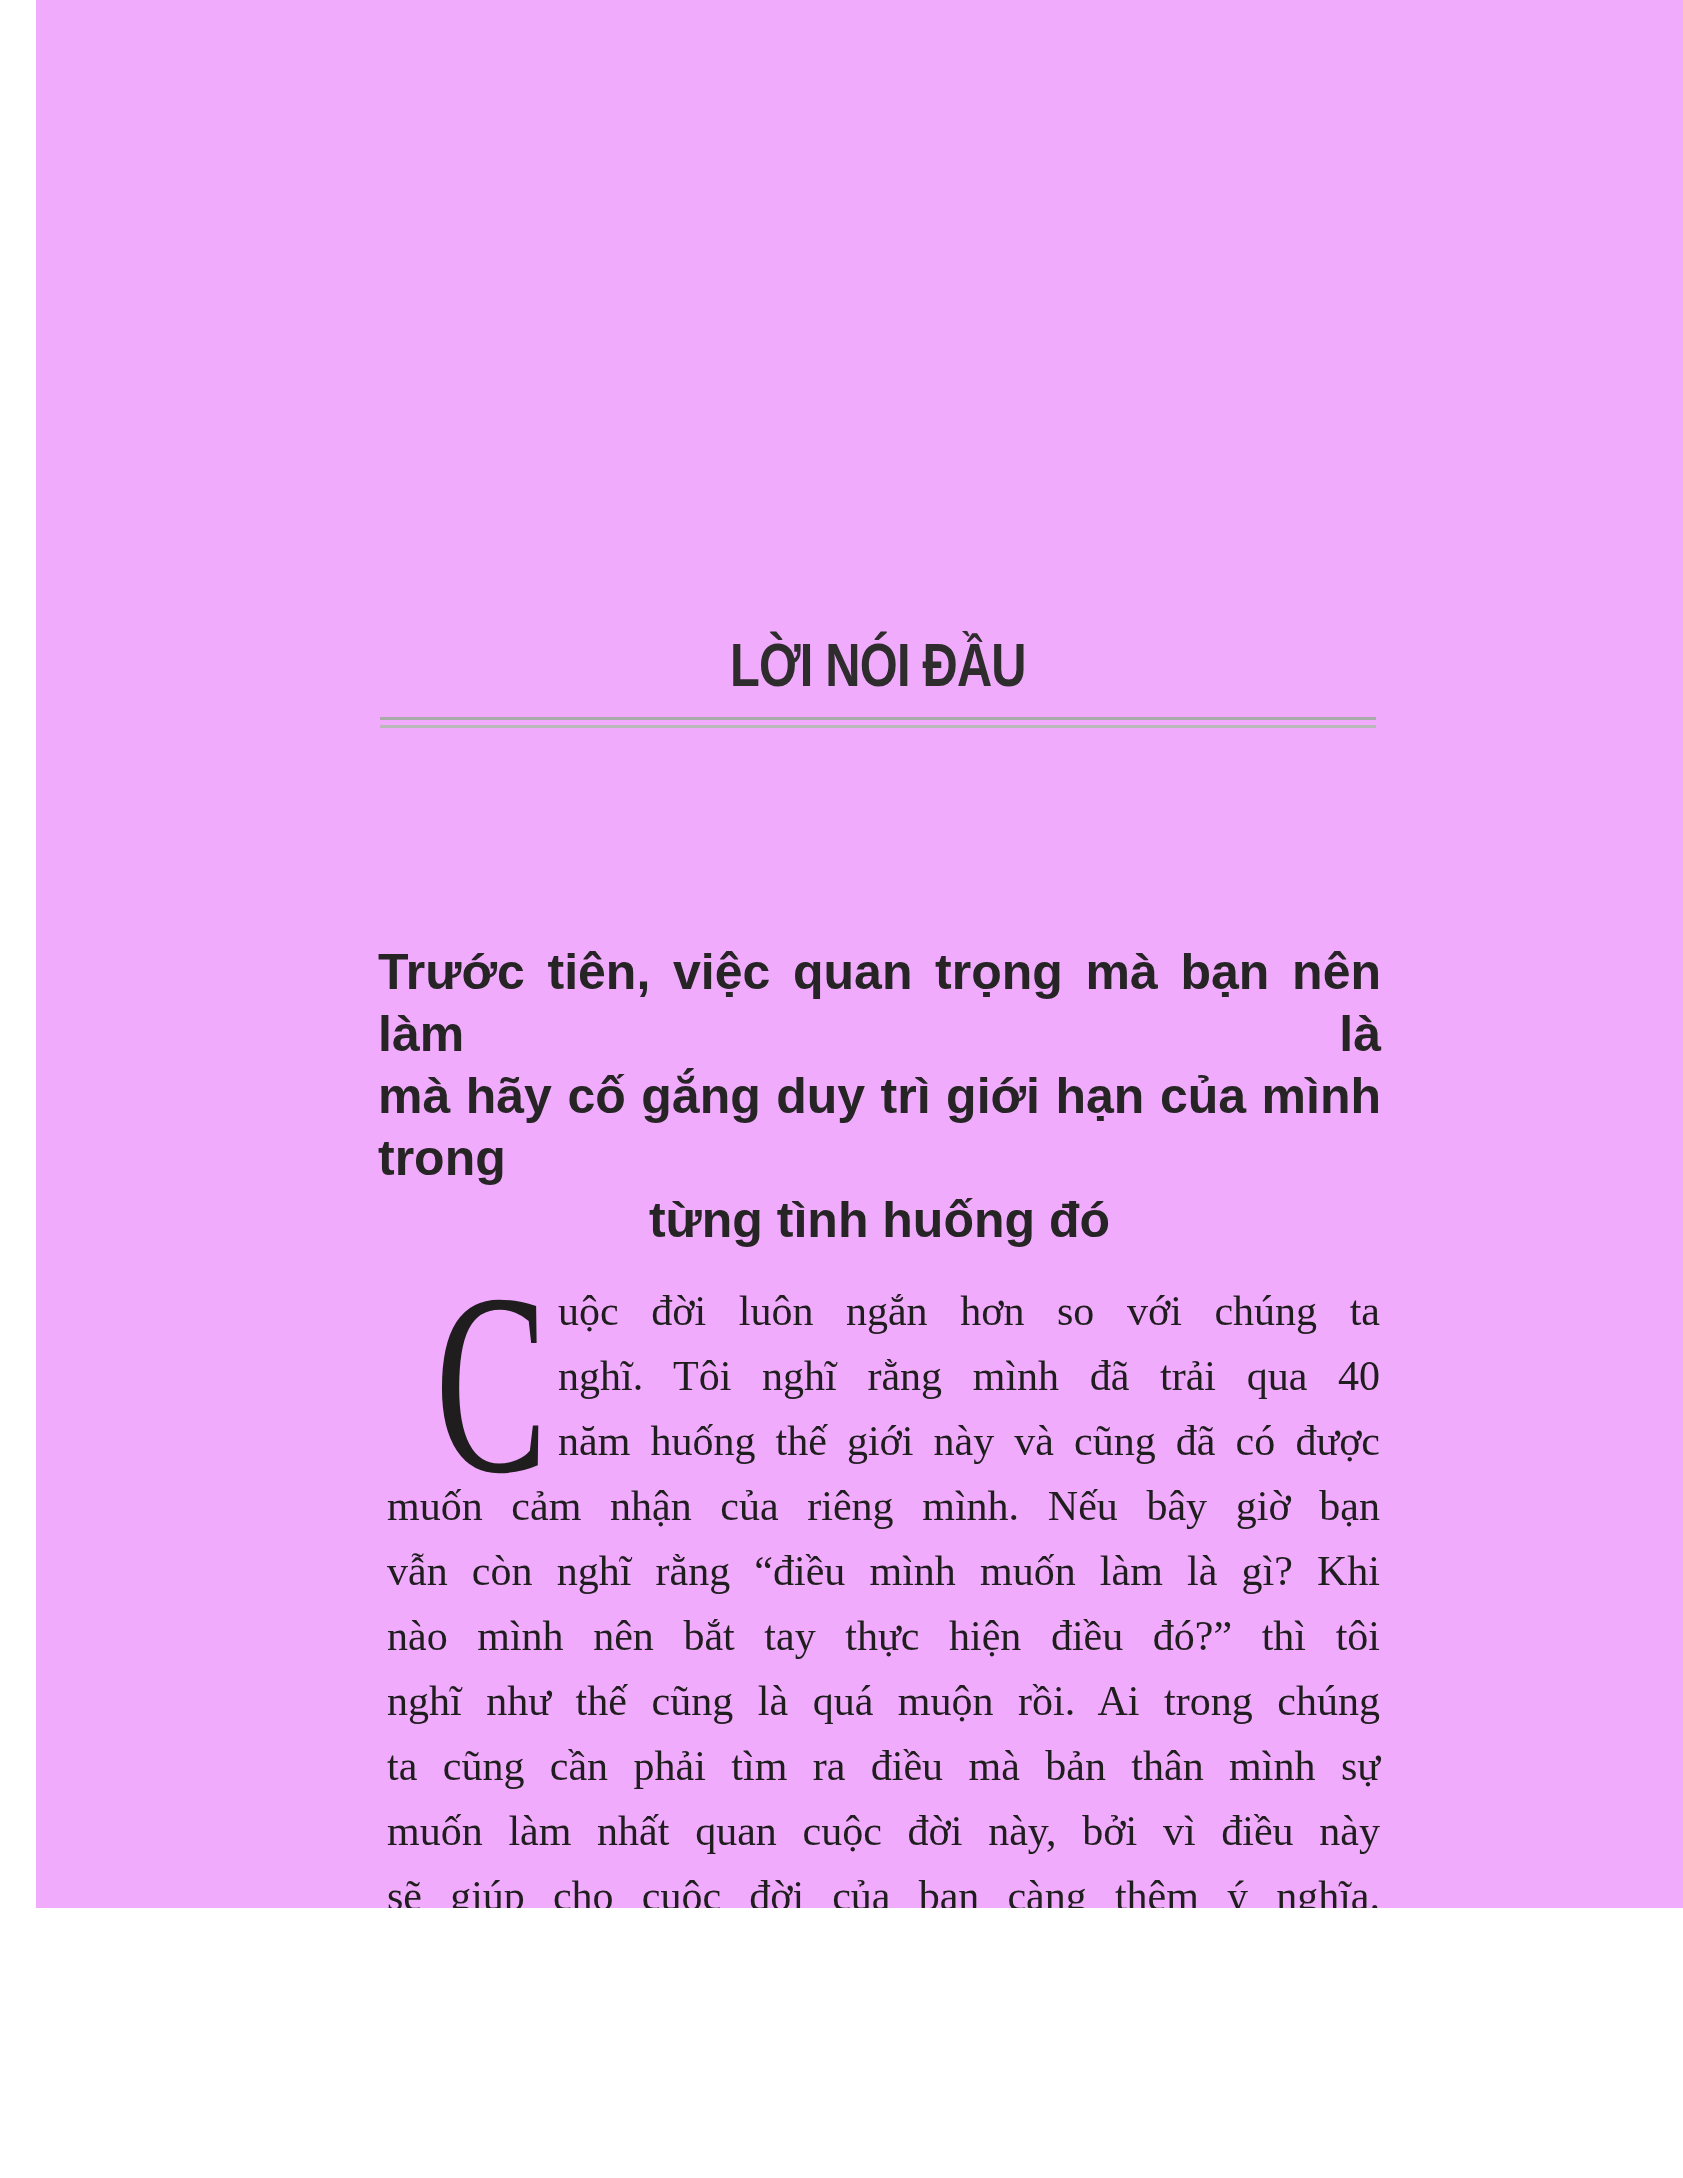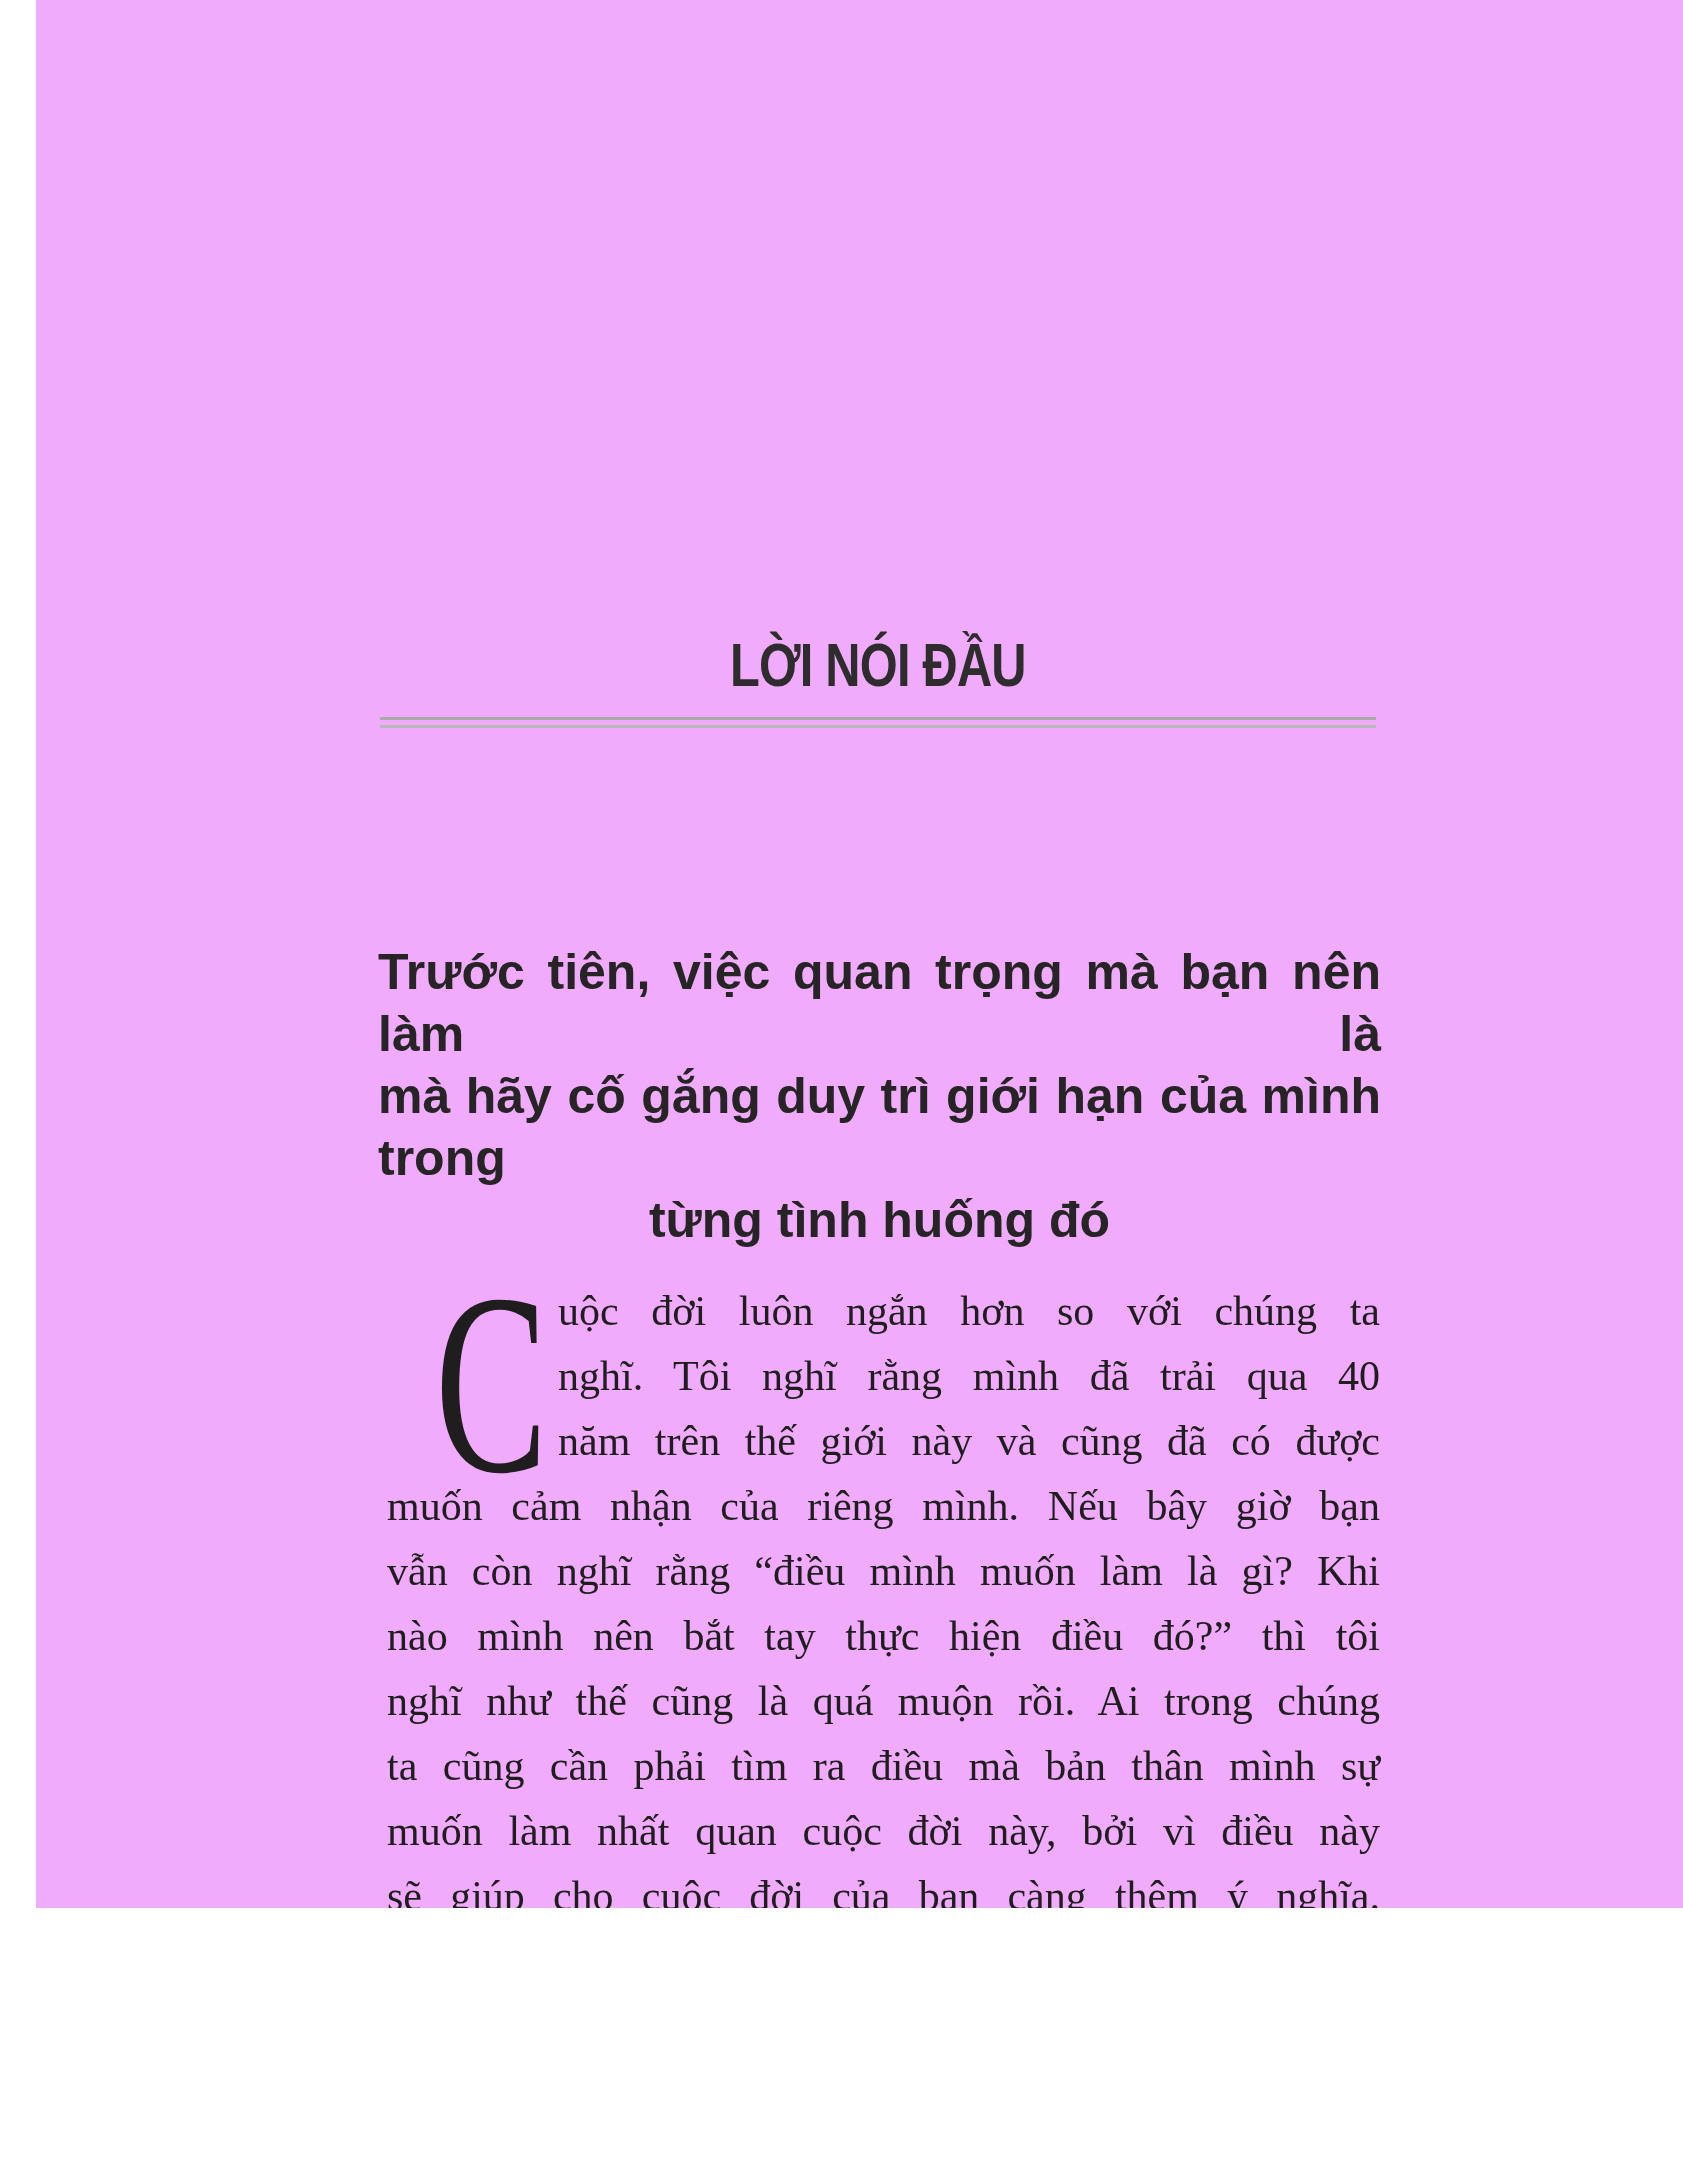--- a/index.html
+++ b/index.html
@@ -113,21 +113,21 @@
     <div class="jline">mà hãy cố gắng duy trì giới hạn của mình trong</div>
     <div class="cline">từng tình huống đó</div>
   </div>
 
   <div class="bodytext">
     <svg class="dropcap-svg" viewBox="0 0 150 150" preserveAspectRatio="none">
       <text x="-4" y="148" font-size="228" font-family="Liberation Serif, DejaVu Serif, serif" fill="#1f1d1e">C</text>
     </svg>
     <div class="jline indent">uộc đời luôn ngắn hơn so với chúng ta</div>
     <div class="jline indent">nghĩ. Tôi nghĩ rằng mình đã trải qua 40</div>
-    <div class="jline indent">năm trên thế giới này và cũng đã có được</div>
+    <div class="jline indent">năm huống thế giới này và cũng đã có được</div>
     <div class="jline">muốn cảm nhận của riêng mình. Nếu bây giờ bạn</div>
     <div class="jline">vẫn còn nghĩ rằng “điều mình muốn làm là gì? Khi</div>
     <div class="jline">nào mình nên bắt tay thực hiện điều đó?” thì tôi</div>
     <div class="jline">nghĩ như thế cũng là quá muộn rồi. Ai trong chúng</div>
     <div class="jline">ta cũng cần phải tìm ra điều mà bản thân mình sự</div>
     <div class="jline">muốn làm nhất quan cuộc đời này, bởi vì điều này</div>
     <div class="jline">sẽ giúp cho cuộc đời của bạn càng thêm ý nghĩa.</div>
   </div>
 
   <div class="footer">

